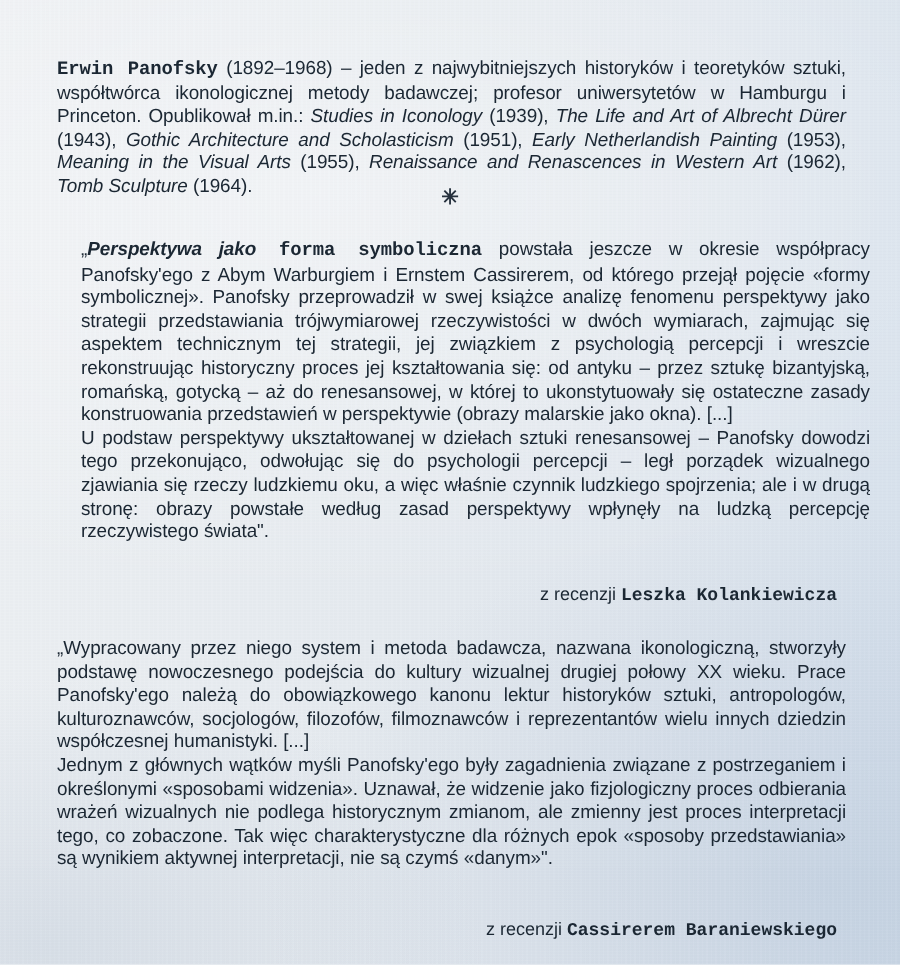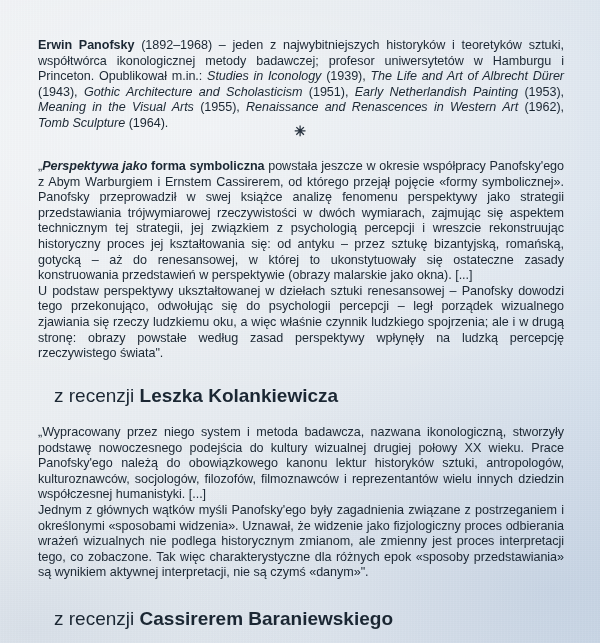--- a/index.html
+++ b/index.html
@@ -70,21 +70,21 @@
     font-size: 12.6px;
     line-height: 15.6px;
     letter-spacing: -0.05px;
     word-spacing: 0.1px;
   }
 
   .block p {
     margin: 0;
   }
 
-  .bold { font-weight: bold; }
+  .bold { font-weight: bold; font-family: Liberation Mono, monospace; }
   .ital { font-style: italic; }
   .boldital { font-weight: bold; font-style: italic; }
 
   
   #bio-block { top: 38px; }
 
   
   #divider {
     position: absolute;
     top: 122px;
@@ -92,28 +92,29 @@
     width: 600px;
     text-align: center;
     font-size: 14px;
     line-height: 18px;
     font-weight: bold;
     color: #27323f;
     z-index: 4;
   }
 
   
-  #review-one { top: 159px; }
+  #review-one { top: 159px; margin-left: 16px; }
 
   
   .attrib {
     position: absolute;
     width: 526px;
-    left: 54px;
-    font-size: 19px;
+    left: 32px;
+    text-align: right;
+    font-size: 12px;
     line-height: 16px;
     z-index: 4;
   }
   #attrib-one { top: 388px; }
   #attrib-two { top: 611px; }
 
   
   #review-two { top: 425px; }
 </style>
 </head>

